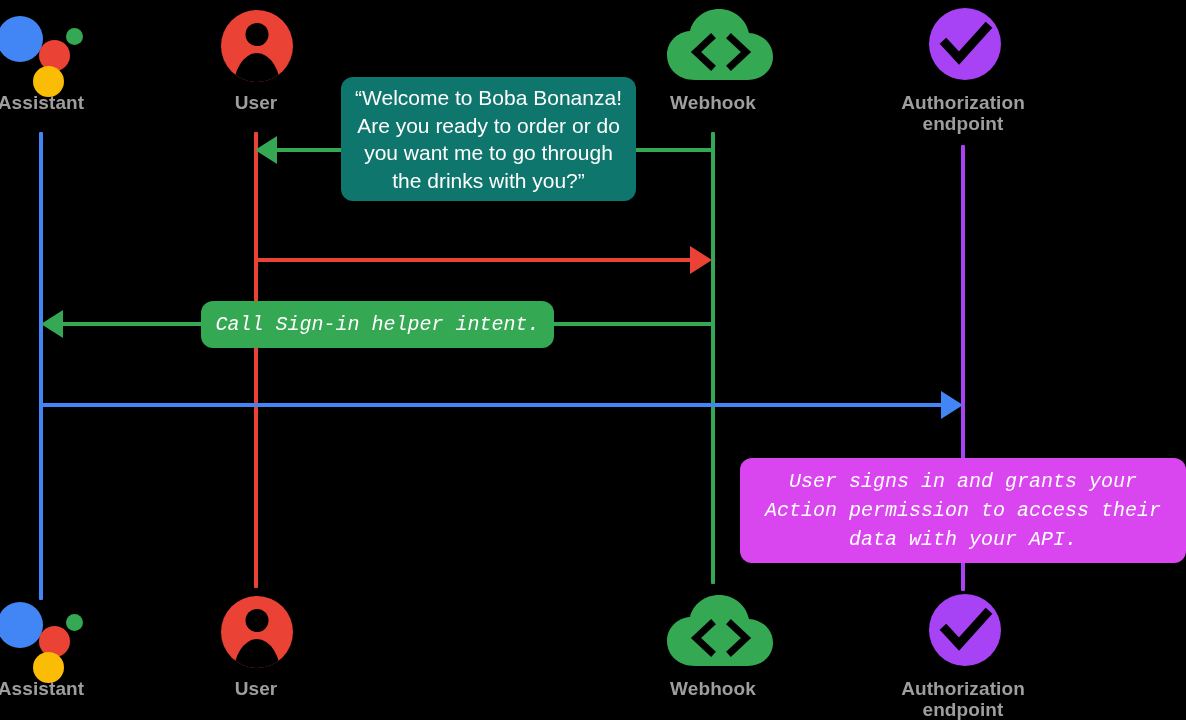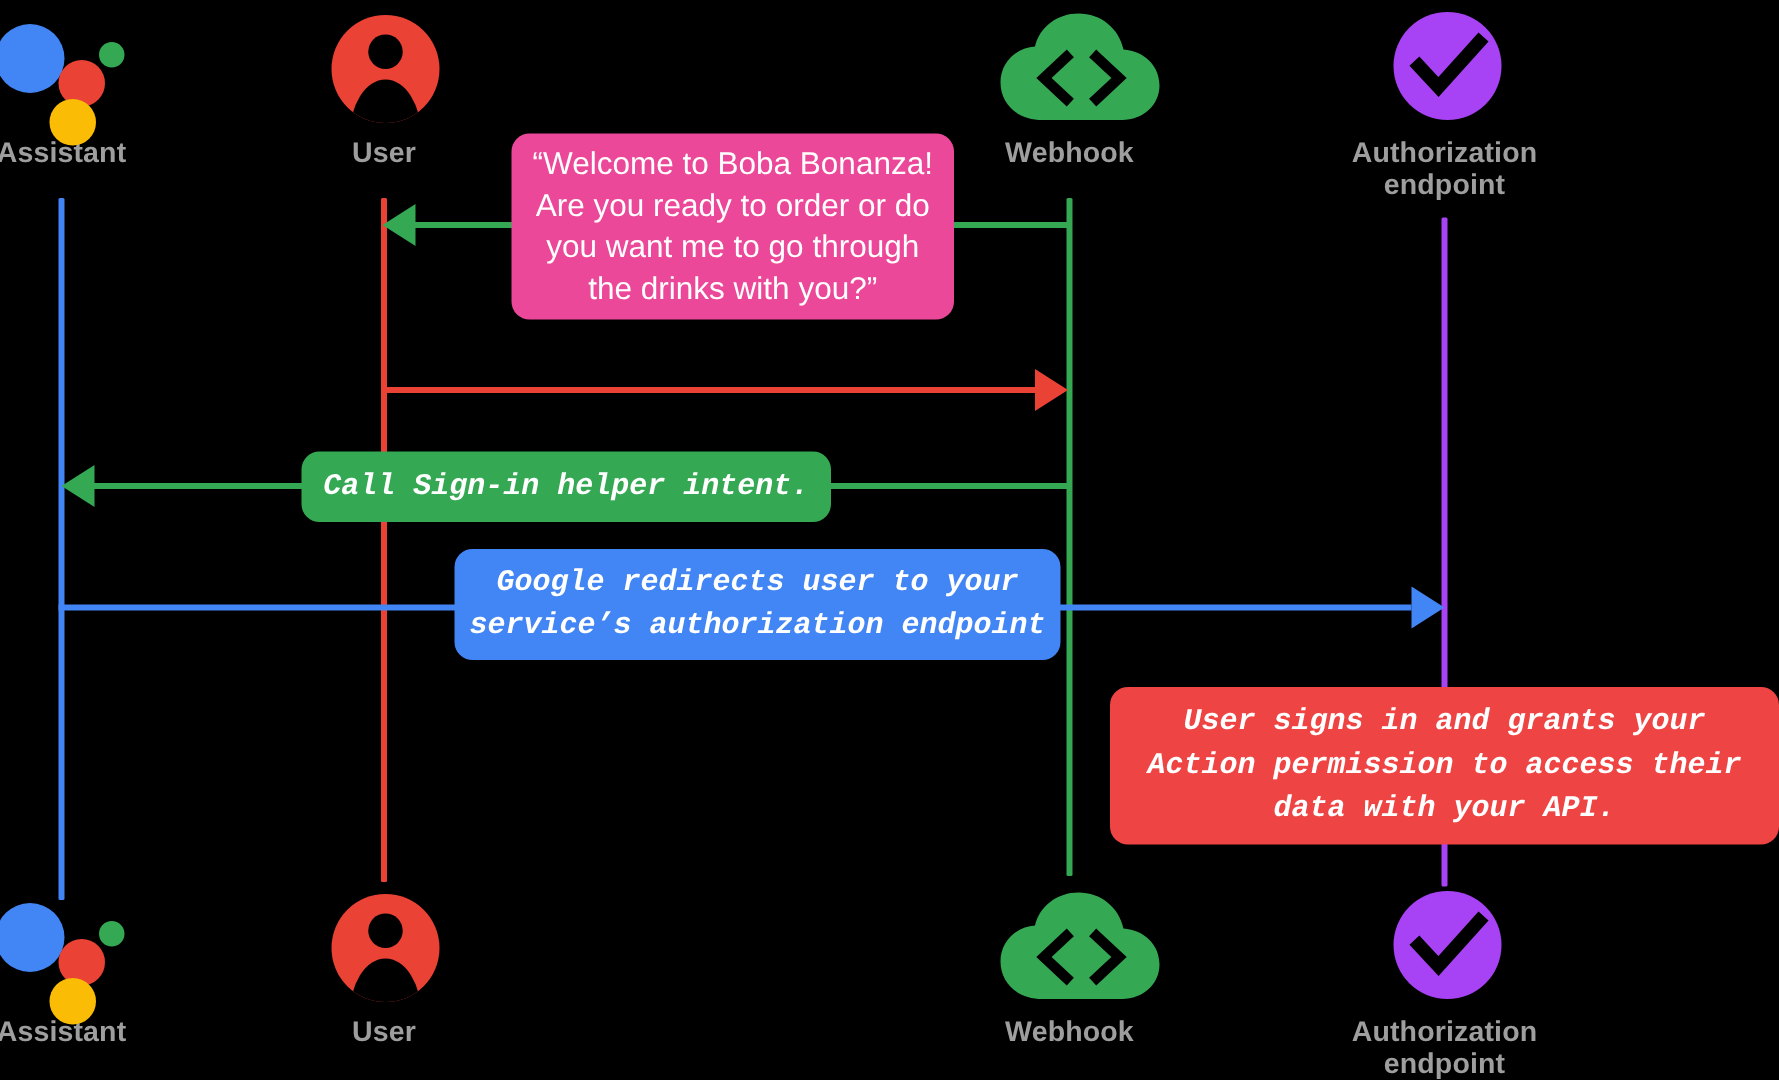--- a/index.html
+++ b/index.html
@@ -122,21 +122,20 @@
     font-family: "Liberation Sans", sans-serif;
     font-size: 21px;
     line-height: 1.31;
   }
   .bubble-mono {
     font-family: "Liberation Mono", "DejaVu Sans Mono", monospace;
     font-style: italic;
     font-size: 20px;
     line-height: 1.45;
     white-space: pre-line;
-    font-weight: bold;
   }
   .bubble p { white-space: pre-line; }
 </style>
 </head>
 <body>
 
 <div id="stage">
 
   <div class="lifeline" style="left:39px; top:132px; height:468px; background:#4285f4;"></div>
   <div class="lifeline" style="left:254px; top:132px; height:456px; background:#ea4335;"></div>
@@ -181,44 +180,40 @@
           <path d="M17 36 L30 50 L57 20" stroke="#000000" stroke-width="9" fill="none" stroke-linecap="square" stroke-linejoin="miter"></path>
         </svg>
       </div>
     </div>
     <div class="actor-label">Authorization
 endpoint</div>
   </div>
 
   <div class="msg-line" style="left:276px; top:148px; width:437px; background:#34a853;"></div>
   <div class="arrow-head arrow-left" style="left:255px; top:136px; color:#34a853;"></div>
-  <div class="bubble bubble-sans" style="left:341px; top:89px; width:295px; height:124px; background:#ec4899;justify-content:center;">
+  <div class="bubble bubble-sans" style="left:341px; top:77px; width:295px; height:124px; background:#0f766e;justify-content:center;">
     <p>“Welcome to Boba Bonanza!
 Are you ready to order or do
 you want me to go through
 the drinks with you?”</p>
   </div>
 
   <div class="msg-line" style="left:256px; top:258px; width:434px; background:#ea4335;"></div>
   <div class="arrow-head arrow-right" style="left:690px; top:246px; color:#ea4335;"></div>
 
   <div class="msg-line" style="left:62px; top:322px; width:651px; background:#34a853;"></div>
   <div class="arrow-head arrow-left" style="left:41px; top:310px; color:#34a853;"></div>
   <div class="bubble bubble-mono" style="left:201px; top:301px; width:353px; height:47px; background:#34a853;">
     <p>Call Sign-in helper intent.</p>
   </div>
 
   <div class="msg-line" style="left:39px; top:403px; width:902px; background:#4285f4;"></div>
   <div class="arrow-head arrow-right" style="left:941px; top:391px; color:#4285f4;"></div>
-  <div class="bubble bubble-mono" style="left:303px; top:366px; width:404px; height:74px; background:#4285f4;">
-    <p>Google redirects user to your
-service’s authorization endpoint</p>
-  </div>
-
-  <div class="bubble bubble-mono" style="left:740px; top:458px; width:446px; height:105px; background:#ef4444;">
+
+  <div class="bubble bubble-mono" style="left:740px; top:458px; width:446px; height:105px; background:#d946ef;">
     <p>User signs in and grants your
 Action permission to access their
 data with your API.</p>
   </div>
 
   <div class="actor" style="left:-59px; top:592px;">
     <div class="icon-wrap">
       <span class="ga-dot ga-blue"></span>
       <span class="ga-dot ga-red"></span>
       <span class="ga-dot ga-green"></span>

